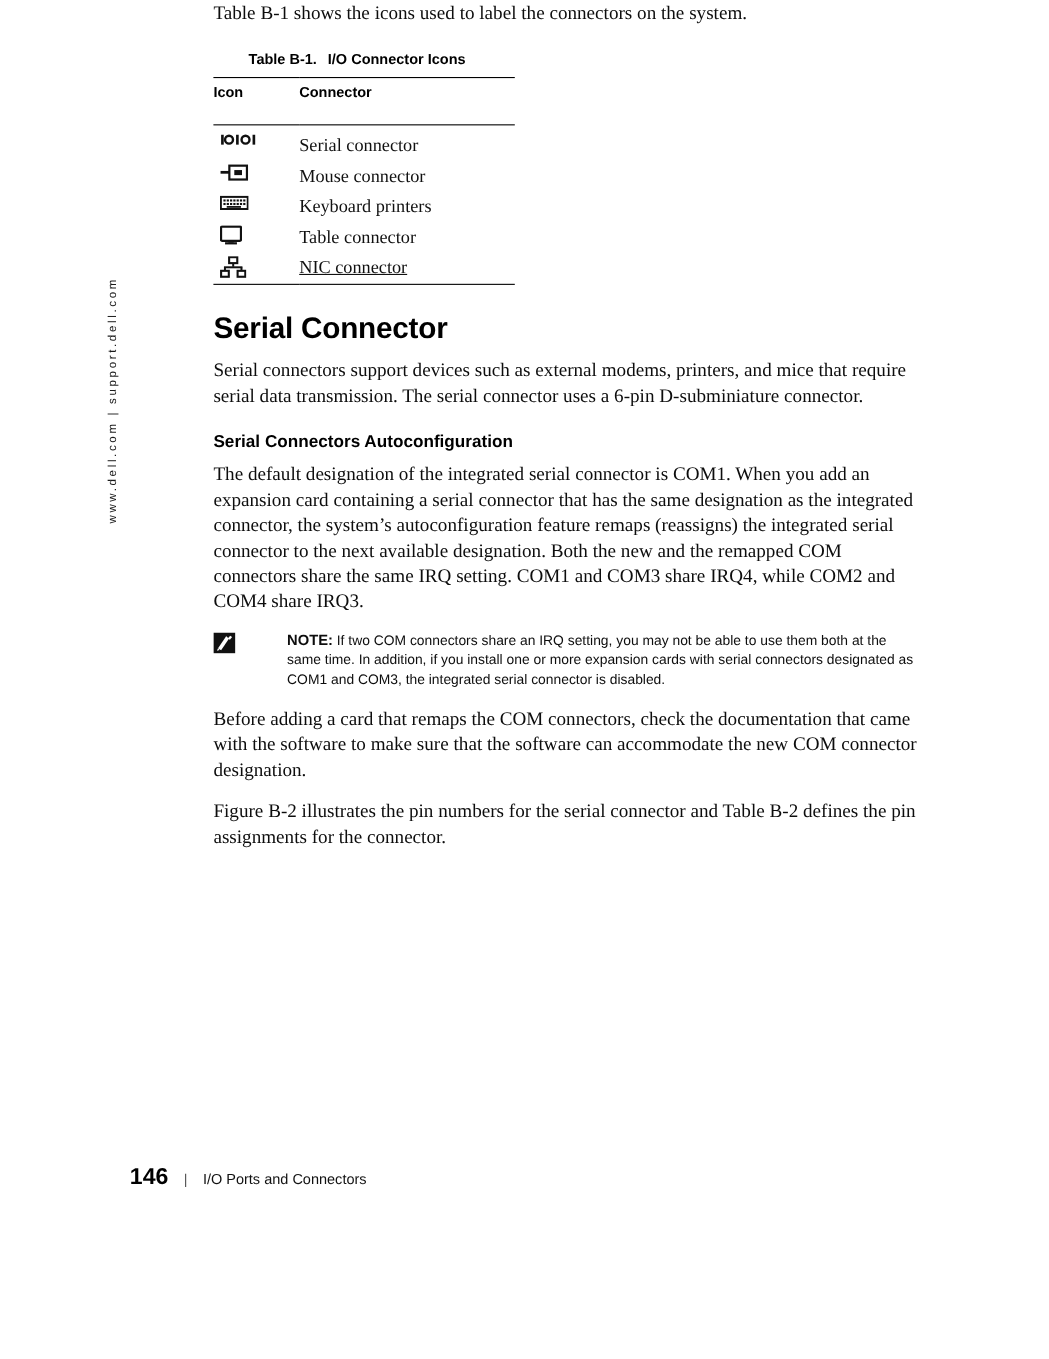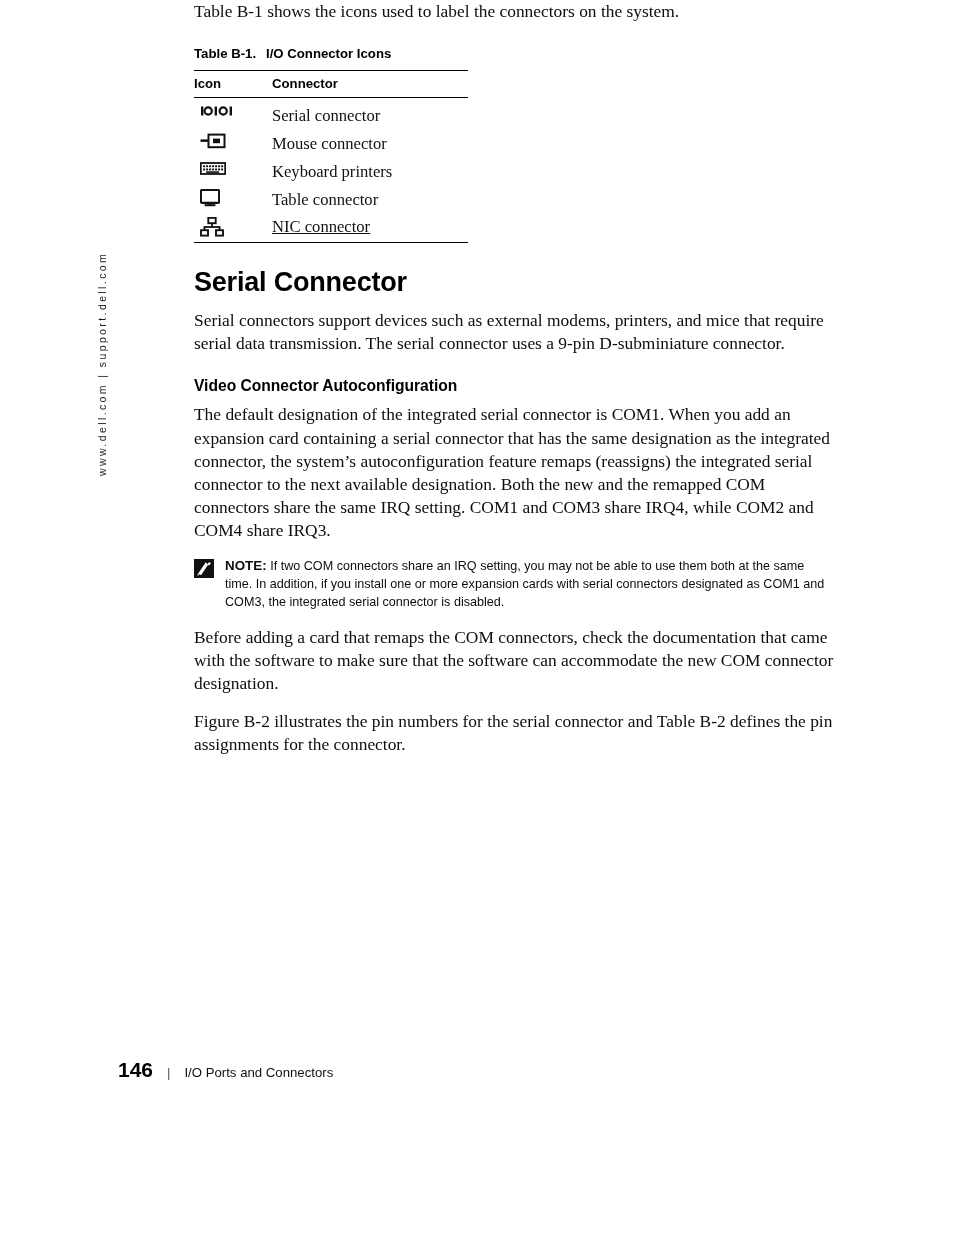--- a/index.html
+++ b/index.html
@@ -54,33 +54,33 @@
   }
 
   
   .table-caption {
     font-family: "Liberation Sans", sans-serif;
     font-weight: bold;
     font-size: 13.2px;
     color: #000;
     margin: 0 0 9px 0;
   }
-  .table-caption .cap-num { display: inline-block; width: 72px; }
+  .table-caption .cap-num { display: inline-block; width: 72px; margin-left: 32px; }
 
   table.icontable {
     border-collapse: collapse;
     width: 274px;
     table-layout: fixed;
   }
   table.icontable th {
     font-family: "Liberation Sans", sans-serif;
     font-weight: bold;
     font-size: 13.2px;
     text-align: left;
-    padding: 5px 0 6px 0;
+    padding: 5px 0 22px 0;
     border-top: 1.6px solid #000;
     border-bottom: 1.6px solid #000;
   }
   table.icontable th.c-icon { width: 78px; }
   table.icontable td {
     font-family: "Liberation Serif", serif;
     font-size: 16.6px;
     padding: 3px 0 3px 0;
     vertical-align: middle;
     color: #111;
@@ -111,20 +111,21 @@
     font-size: 15.6px;
     margin: 22px 0 8px 0;
     color: #000;
   }
 
   
   .note {
     display: flex;
     align-items: flex-start;
     margin: 14px 0 14px 0;
+    gap: 36px;
   }
   .note .note-icon {
     flex: 0 0 auto;
     width: 20px;
     height: 19px;
     margin-top: 3px;
     margin-right: 11px;
   }
   .note .note-text {
     font-family: "Liberation Sans", sans-serif;
@@ -268,23 +269,23 @@
             </svg>
           </span>
         </td>
         <td>NIC connector</td>
       </tr>
 
     </tbody>
   </table>
 
   <h1 class="h-main">Serial Connector</h1>
-  <p class="body">Serial connectors support devices such as external modems, printers, and mice that require serial data transmission. The serial connector uses a 9-pin D-subminiature connector.</p>
-
-  <h2 class="h-sub">Video Connector Autoconfiguration</h2>
+  <p class="body">Serial connectors support devices such as external modems, printers, and mice that require serial data transmission. The serial connector uses a 6-pin D-subminiature connector.</p>
+
+  <h2 class="h-sub">Serial Connectors Autoconfiguration</h2>
   <p class="body" style="margin-bottom:6px;">The default designation of the integrated serial connector is COM1. When you add an expansion card containing a serial connector that has the same designation as the integrated connector, the system’s autoconfiguration feature remaps (reassigns) the integrated serial connector to the next available designation. Both the new and the remapped COM connectors share the same IRQ setting. COM1 and COM3 share IRQ4, while COM2 and COM4 share IRQ3.</p>
 
   <div class="note">
     <span class="note-icon">
       <svg width="20" height="19" viewBox="0 0 20 19">
         <rect x="0" y="0" width="20" height="19" fill="#111"></rect>
         <path d="M4.2 14.4 L11.6 3.4 L14.4 5.3 L7.0 16.2 Z" fill="#ffffff"></path>
         <path d="M4.2 14.4 L3.2 16.6 L5.6 15.9 Z" fill="#ffffff"></path>
         <path d="M12.9 4.3 L13.8 4.9" stroke="#111" stroke-width="0.9"></path>
         <path d="M15.2 3.0 L17.0 4.2 L15.0 6.6 L13.2 5.4 Z" fill="#ffffff"></path>

